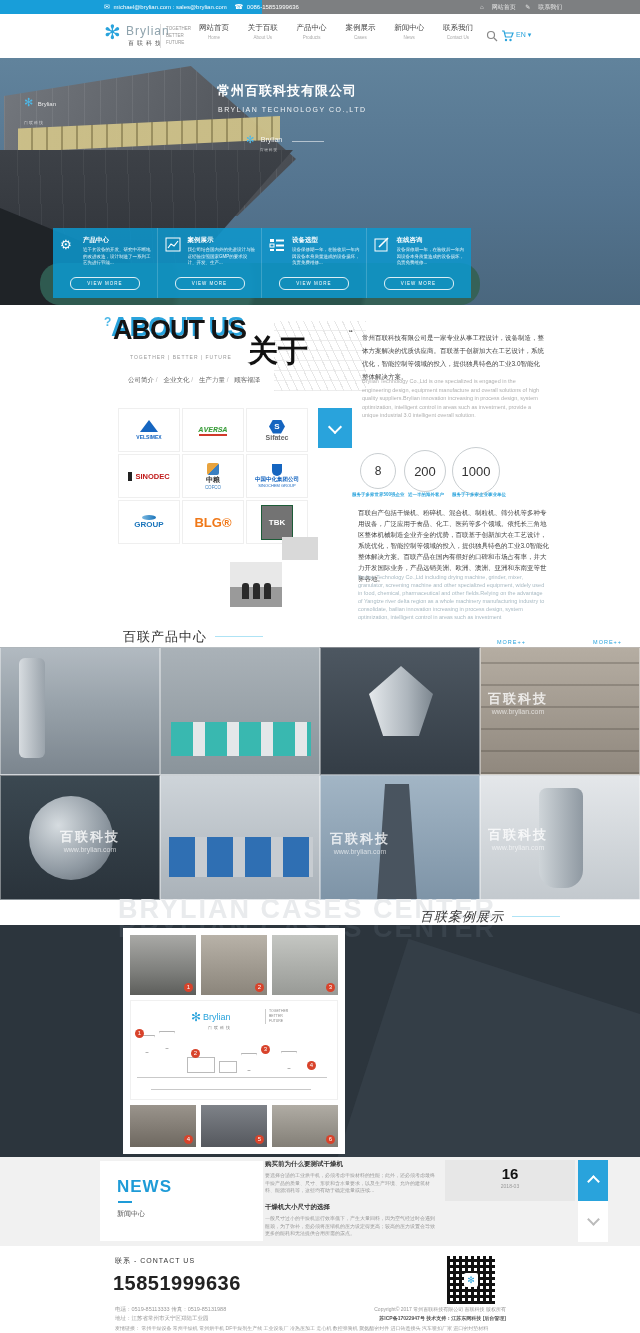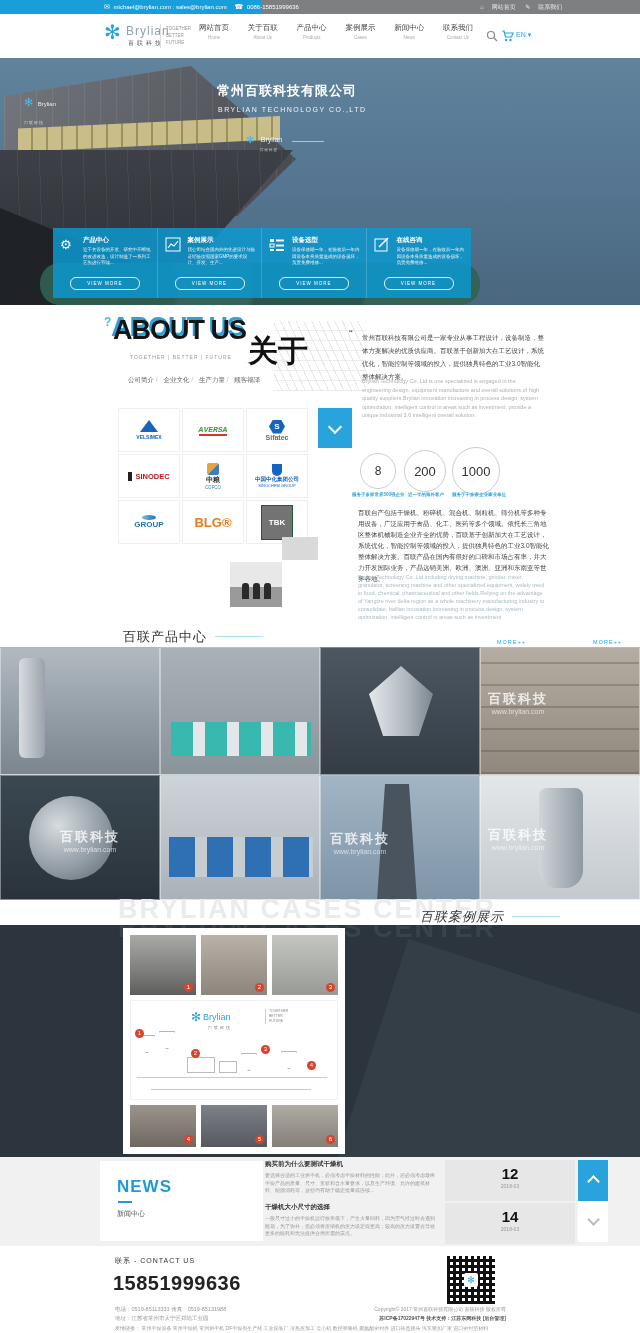--- a/index.html
+++ b/index.html
@@ -533,30 +533,26 @@
     <div class="news-card">
       <div class="news-head">NEWS</div>
       <div class="news-line"></div>
       <div class="news-sub">新闻中心</div>
     </div>
     <div class="nitem" style="top:3px;">
       <div class="t">购买前为什么要测试干燥机</div>
       <div class="d">要选择合适的工业烘干机，必须考虑干燥材料的性能；此外，还必须考虑最终干燥产品的质量、尺寸、形状和含水量要求，以及生产环境、允许的建筑材料、能源消耗等，这些均有助于确定批量或连续...</div>
     </div>
     <div class="ndate" style="top:3px;">
-      <div class="day">12</div>
+      <div class="day">16</div>
       <div class="ym">2018-03</div>
     </div>
     <div class="nitem" style="top:46px;">
       <div class="t">干燥机大小尺寸的选择</div>
       <div class="d">一般尺寸过小的干燥机运行效率低下，产生大量回料，因为空气经过时会遇到瓶颈，为了弥补，您必须将压缩机的压力设定得更高；较高的压力设置会导致更多的能耗和无法提供合用所需的露点。</div>
-    </div>
-    <div class="ndate" style="top:46px;">
-      <div class="day">14</div>
-      <div class="ym">2018-03</div>
     </div>
     <div class="arr arr-up">
         <i></i>
       </div>
     <div class="arr arr-dn">
         <i></i>
       </div>
   </div>
 
   <div class="footer">

